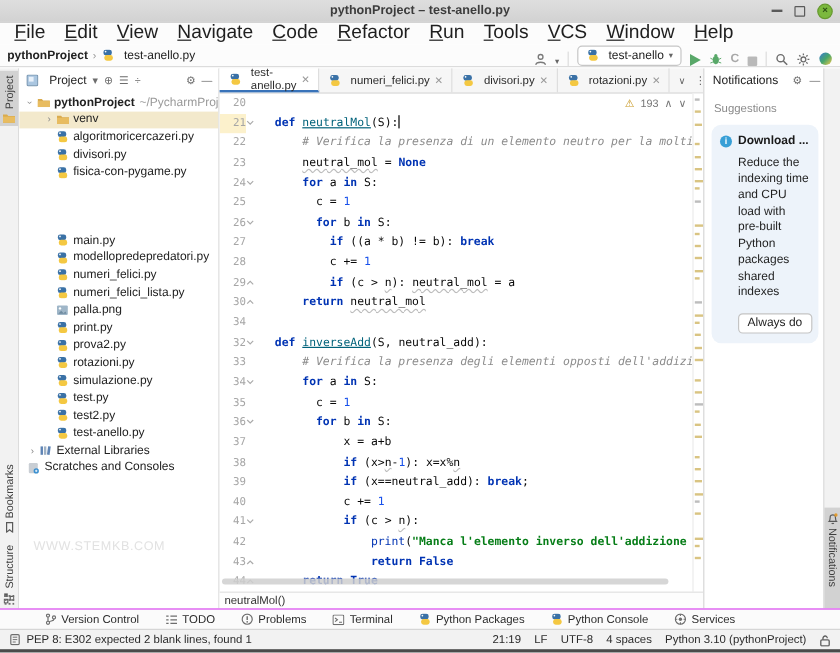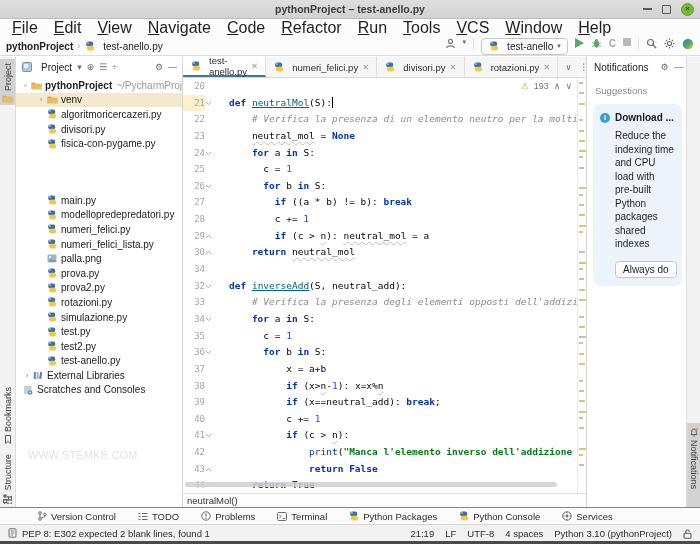--- a/index.html
+++ b/index.html
@@ -17,21 +17,21 @@
   
   .menubar{position:absolute;top:19px;left:0;right:0;height:18px;background:#fcfcfc;display:flex;align-items:center;padding-left:4px;}
   .menu-item{font-size:16px;color:#1f1f1f;padding:0 8px;}
   .menu-item::first-letter{text-decoration:underline;}
   
   .toolbar{position:absolute;top:37px;left:0;right:0;height:19px;background:#fcfcfc;border-bottom:1px solid #dcdcdc;
            display:flex;align-items:center;justify-content:space-between;padding:0 6px;box-sizing:border-box;}
   .crumbs{display:flex;align-items:center;gap:4px;font-size:10px;color:#222;}
   .crumb-b{font-weight:bold;}
   .chev{color:#999;font-size:9px;}
-  .tb-right{display:flex;align-items:flex-start;gap:7px;}
+  .tb-right{display:flex;align-items:flex-end;gap:7px;}
   .runbox{display:flex;align-items:center;gap:4px;border:1px solid #c6c6c6;border-radius:4px;background:#fff;
           height:15px;padding:0 6px;font-size:10px;color:#222;}
   .tb-sep{width:1px;height:12px;background:#dcdcdc;}
   .play{width:0;height:0;border-left:9px solid #59a869;border-top:5.5px solid transparent;border-bottom:5.5px solid transparent;}
   .cov{color:#a8a8a8;font-weight:bold;font-size:10px;}
   .stopsq{width:8px;height:8px;background:#b9b9b9;border-radius:1px;}
   .ddown{font-size:7px;color:#666;}
   
   .main{position:absolute;top:57px;left:0;height:450px;width:700px;}
   .lstripe{position:absolute;left:0;top:0;bottom:0;width:16px;background:#f2f2f2;border-right:1px solid #dcdcdc;box-sizing:border-box;}
@@ -359,21 +359,21 @@
             <span>palla.png</span>
           </div>
           <div class="trow" style="padding-left: 30px;">
             <span class="ticon">
               <svg width="10" height="10" viewBox="0 0 10 10">
                 <rect x="1.2" y="0.4" width="7" height="4.8" rx="2" fill="#3a71a6"></rect>
                 <rect x="2" y="4.8" width="7" height="4.8" rx="2" fill="#f4c842"></rect>
                 <circle cx="3" cy="2" r="0.7" fill="#fff"></circle>
               </svg>
             </span>
-            <span>prova.py</span>
+            <span>print.py</span>
           </div>
           <div class="trow" style="padding-left: 30px;">
             <span class="ticon">
               <svg width="10" height="10" viewBox="0 0 10 10">
                 <rect x="1.2" y="0.4" width="7" height="4.8" rx="2" fill="#3a71a6"></rect>
                 <rect x="2" y="4.8" width="7" height="4.8" rx="2" fill="#f4c842"></rect>
                 <circle cx="3" cy="2" r="0.7" fill="#fff"></circle>
               </svg>
             </span>
             <span>prova2.py</span>

